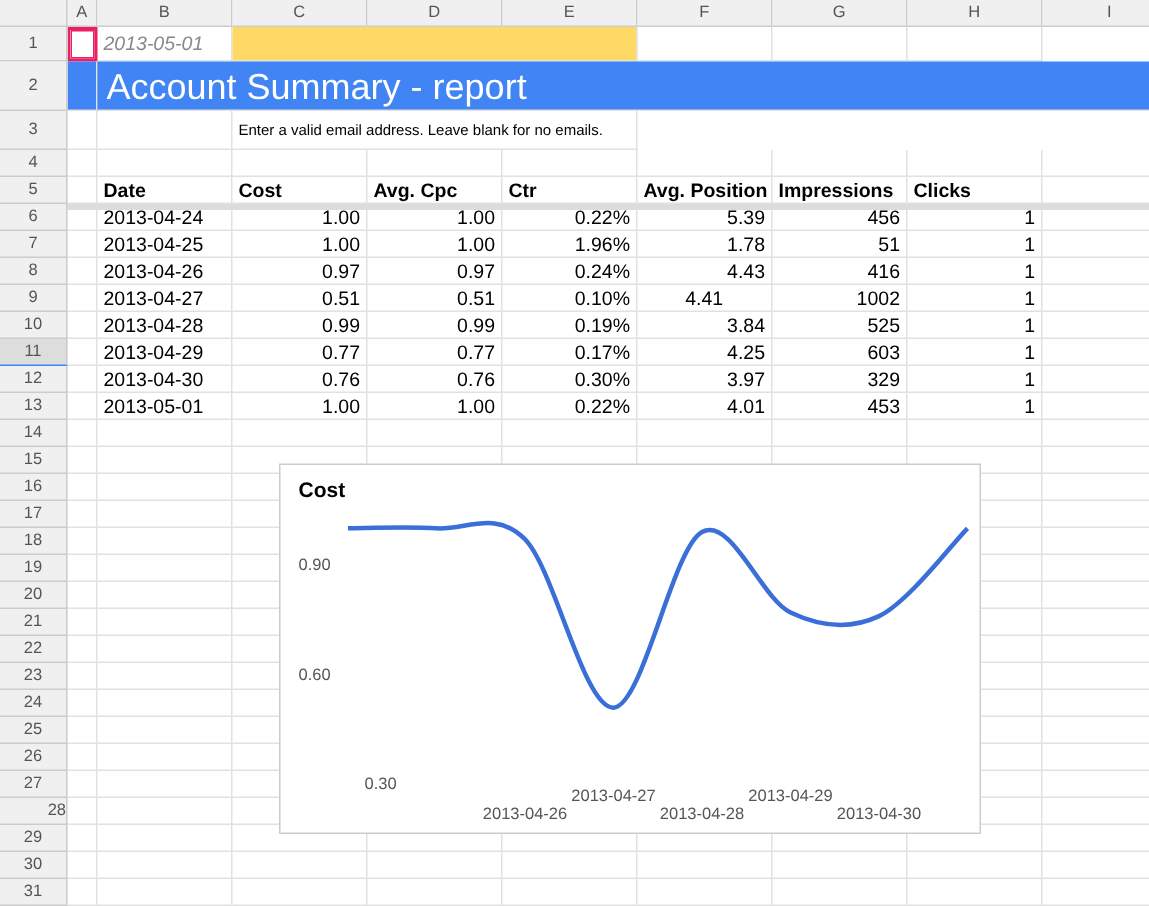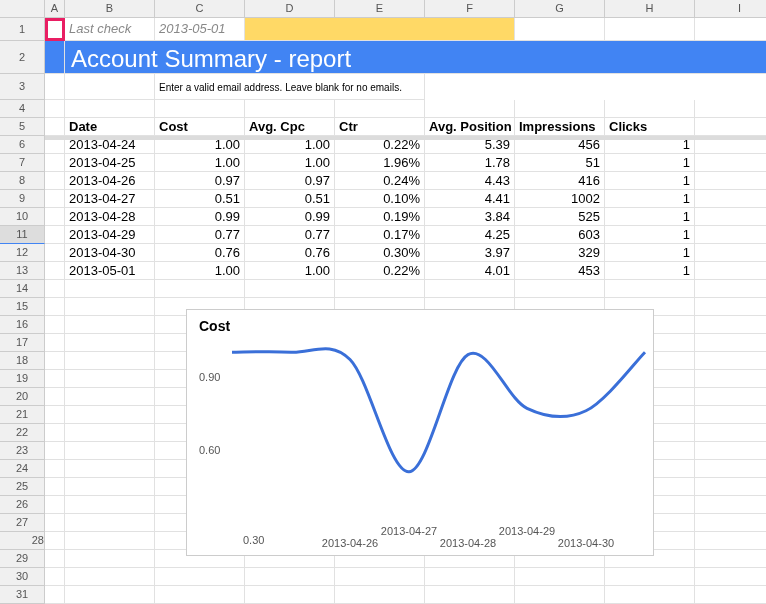--- a/index.html
+++ b/index.html
@@ -180,21 +180,20 @@
       <div class="row-header" style="height: 18px; line-height: 17px;">26</div>
       <div class="row-header" style="height: 18px; line-height: 17px; text-align: center;">27</div>
       <div class="row-header" style="height: 18px; line-height: 17px; text-align: right;">28</div>
       <div class="row-header" style="height: 18px; line-height: 17px;">29</div>
       <div class="row-header" style="height: 18px; line-height: 17px;">30</div>
       <div class="row-header" style="height: 18px; line-height: 17px;">31</div>
     </div>
     <div class="grid">
       <div class="row">
         <div class="cell active-cell-outline" style="width: 20px; height: 23px; line-height: 22px;"></div>
-        <div class="cell italic-gray" style="width: 90px; height: 23px; line-height: 22px;">Last check</div>
         <div class="cell italic-gray" style="width: 90px; height: 23px; line-height: 22px;">2013-05-01</div>
         <div class="cell yellow-bg" style="width: 270px; height: 23px; line-height: 22px;"></div>
         <div class="cell" style="width: 90px; height: 23px; line-height: 22px;"></div>
         <div class="cell" style="width: 90px; height: 23px; line-height: 22px;"></div>
         <div class="cell" style="width: 90px; height: 23px; line-height: 22px;"></div>
       </div>
       <div class="row">
         <div class="cell" style="width: 20px; height: 33px; line-height: 32px; background: rgb(65, 132, 243);"></div>
         <div class="cell title-cell" style="width: 720px; height: 33px; line-height: 32px;">Account Summary - report</div>
       </div>
@@ -257,21 +256,21 @@
         <div class="cell right" style="width: 90px; height: 18px; line-height: 17px;">416</div>
         <div class="cell right" style="width: 90px; height: 18px; line-height: 17px;">1</div>
         <div class="cell" style="width: 90px; height: 18px; line-height: 17px;"></div>
       </div>
       <div class="row">
         <div class="cell" style="width: 20px; height: 18px; line-height: 17px;"></div>
         <div class="cell" style="width: 90px; height: 18px; line-height: 17px;">2013-04-27</div>
         <div class="cell right" style="width: 90px; height: 18px; line-height: 17px;">0.51</div>
         <div class="cell right" style="width: 90px; height: 18px; line-height: 17px;">0.51</div>
         <div class="cell right" style="width: 90px; height: 18px; line-height: 17px;">0.10%</div>
-        <div class="cell right" style="width: 90px; height: 18px; line-height: 17px;">4.41</div>
+        <div class="cell right" style="width: 90px; height: 18px; line-height: 17px; text-align: center;">4.41</div>
         <div class="cell right" style="width: 90px; height: 18px; line-height: 17px;">1002</div>
         <div class="cell right" style="width: 90px; height: 18px; line-height: 17px;">1</div>
         <div class="cell" style="width: 90px; height: 18px; line-height: 17px;"></div>
       </div>
       <div class="row">
         <div class="cell" style="width: 20px; height: 18px; line-height: 17px;"></div>
         <div class="cell" style="width: 90px; height: 18px; line-height: 17px;">2013-04-28</div>
         <div class="cell right" style="width: 90px; height: 18px; line-height: 17px;">0.99</div>
         <div class="cell right" style="width: 90px; height: 18px; line-height: 17px;">0.99</div>
         <div class="cell right" style="width: 90px; height: 18px; line-height: 17px;">0.19%</div>
@@ -508,21 +507,21 @@
         <div class="cell" style="width: 90px; height: 18px; line-height: 17px;"></div>
         <div class="cell" style="width: 90px; height: 18px; line-height: 17px;"></div>
         <div class="cell" style="width: 90px; height: 18px; line-height: 17px;"></div>
         <div class="cell" style="width: 90px; height: 18px; line-height: 17px;"></div>
         <div class="cell" style="width: 90px; height: 18px; line-height: 17px;"></div>
       </div>
     </div>
     <div class="frozen-line-h" style="top: 136px;"></div>
     <div class="chart-container" style="left: 186px; top: 309px; width: 468px; height: 247px;">
       <div class="chart-title">Cost</div>
-      <div class="chart-ytick" style="top: 230px; padding-left: 44px;">0.30</div>
+      <div class="chart-ytick" style="top: 213px; padding-left: 44px;">0.30</div>
       <div class="chart-ytick" style="top: 139.8px;">0.60</div>
       <div class="chart-ytick" style="top: 66.6px;">0.90</div>
       <div class="chart-xtick" style="left: 163px; top: 227px;">2013-04-26</div>
       <div class="chart-xtick" style="left: 222px; top: 215px;">2013-04-27</div>
       <div class="chart-xtick" style="left: 281px; top: 227px;">2013-04-28</div>
       <div class="chart-xtick" style="left: 340px; top: 215px;">2013-04-29</div>
       <div class="chart-xtick" style="left: 399px; top: 227px;">2013-04-30</div>
       <svg class="chart-svg" width="468" height="247">
         <path d="M45,42.20000000000002 C54.833333333333336,42.20000000000002 84.33333333333333,40.98000000000002 104,42.20000000000002 C123.66666666666667,43.420000000000016 143.33333333333334,29.593333333333362 163,49.520000000000024 C182.66666666666666,69.44666666666669 202.33333333333334,162.57333333333332 222,161.76 C241.66666666666666,160.94666666666666 261.3333333333333,55.213333333333345 281,44.640000000000015 C300.6666666666667,34.066666666666684 320.3333333333333,88.96666666666667 340,98.32 C359.6666666666667,107.67333333333332 379.3333333333333,110.11333333333332 399,100.75999999999999 C418.6666666666667,91.40666666666667 448.1666666666667,51.960000000000015 458,42.20000000000002" stroke="#3a6fd8" stroke-width="3" fill="none"></path>
       </svg>

